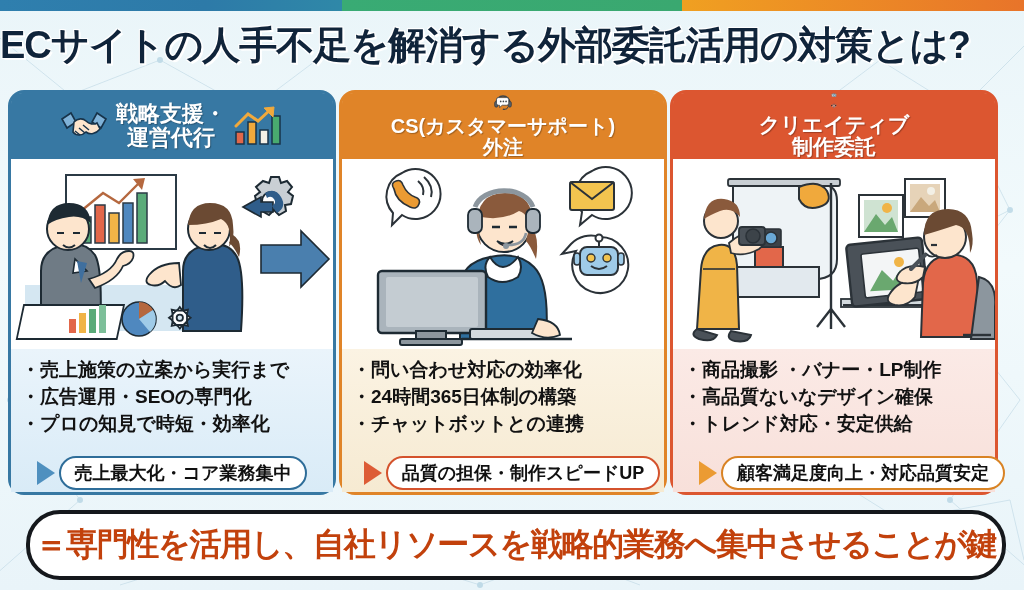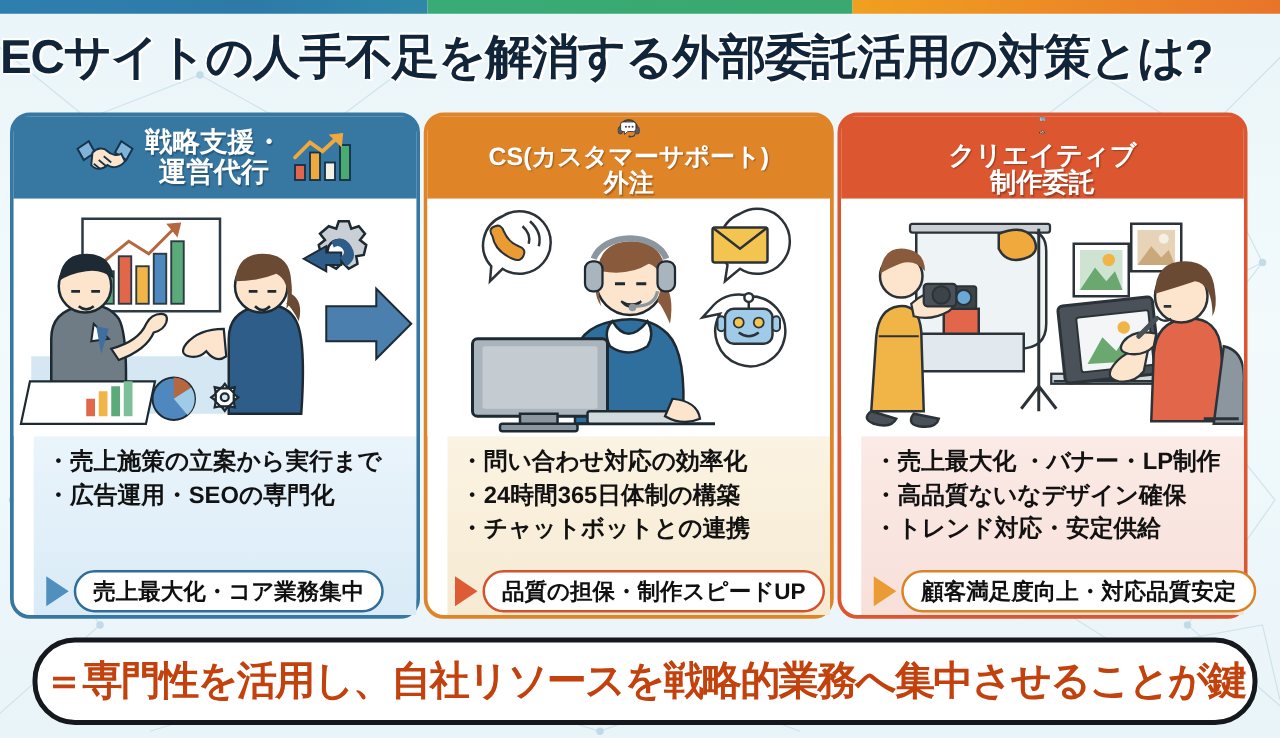--- a/index.html
+++ b/index.html
@@ -43,21 +43,21 @@
   .c3 .cardhead{background:#dc5630;flex-direction:column;}
   .headtxt{color:#fff;font-weight:700;line-height:1.08;text-align:center;
            text-shadow:1px 1px 1px rgba(0,0,0,.28);}
   .c1 .headtxt{font-size:22px;}
   .c2 .headtxt{font-size:20px;}
   .c3 .headtxt{font-size:21px;}
 
   .illus{flex:0 0 190px;background:#fff;position:relative;overflow:hidden;}
   .illus svg{display:block;width:100%;height:100%;}
 
-  .bullets{flex:1;padding:8px 6px 2px 10px;box-sizing:border-box;margin-left:16px;}
+  .bullets{flex:1;padding:8px 6px 2px 10px;box-sizing:border-box;}
   .c1 .bullets{background:linear-gradient(180deg,#eaf4fb 0%,#d9ebf7 100%);}
   .c2 .bullets{background:linear-gradient(180deg,#fbf3e3 0%,#f6ead2 100%);}
   .c3 .bullets{background:linear-gradient(180deg,#fbeae6 0%,#f8e0da 100%);}
   .bullets li{list-style:none;font-size:19px;font-weight:700;color:#121212;line-height:1.42;
               white-space:nowrap;}
   .bullets ul{margin:0;padding:0;}
 
   
   .badges{position:absolute;top:452px;left:8px;width:1008px;height:42px;z-index:6;
           display:flex;gap:12px;}
@@ -195,20 +195,21 @@
             <path d="M32 16 q10 -6 16 4 q6 10 -4 16 l-5 -7 q5 -3 2 -7 q-3 -4 -7 -1z" fill="#2f5d8a"></path>
           </g>
           <path d="M250 86 L290 86 L290 72 L318 100 L290 128 L290 114 L250 114 Z" fill="#4a7fae" stroke="#1d2a33" stroke-width="1.6"></path>
         </svg>
       </div>
 
       <div class="bullets">
         <ul>
           <li>・売上施策の立案から実行まで</li>
           <li>・広告運用・SEOの専門化</li>
+          <li>・プロの知見で時短・効率化</li>
         </ul>
       </div>
     </div>
 
     <div class="card c2">
       <div class="cardhead">
         <svg width="48" height="44" viewBox="0 0 48 44">
           <path d="M6 26 a18 18 0 0 1 36 0" fill="none" stroke="#3c4349" stroke-width="4"></path>
           <rect x="2" y="22" width="9" height="15" rx="4" fill="#565e66" stroke="#2b3238" stroke-width="1.5"></rect>
           <rect x="37" y="22" width="9" height="15" rx="4" fill="#565e66" stroke="#2b3238" stroke-width="1.5"></rect>
@@ -352,21 +353,21 @@
           <path d="M246 118 q-22 4 -30 18 q-4 8 6 10 q12 2 20 -8 z" fill="#fde5cd" stroke="#2b3238" stroke-width="1.8"></path>
           <path d="M252 108 q-18 -4 -26 6 q-6 8 4 10 q12 2 20 -6z" fill="#fde5cd" stroke="#2b3238" stroke-width="1.8"></path>
           <path d="M238 110 L252 96" stroke="#4a5158" stroke-width="4" stroke-linecap="round"></path>
           <path d="M306 118 q18 4 16 30 l0 32 l-24 0 z" fill="#8c969e" stroke="#2b3238" stroke-width="2"></path>
           <path d="M290 176 L318 176" stroke="#2b3238" stroke-width="2.4"></path>
         </svg>
       </div>
 
       <div class="bullets">
         <ul>
-          <li>・売上最大化 ・バナー・LP制作</li>
+          <li>・商品撮影 ・バナー・LP制作</li>
           <li>・高品質ないなデザイン確保</li>
           <li>・トレンド対応・安定供給</li>
         </ul>
       </div>
     </div>
   </div>
 
   <div class="badges">
     <div class="badgewrap">
       <div class="tri t1"></div>

